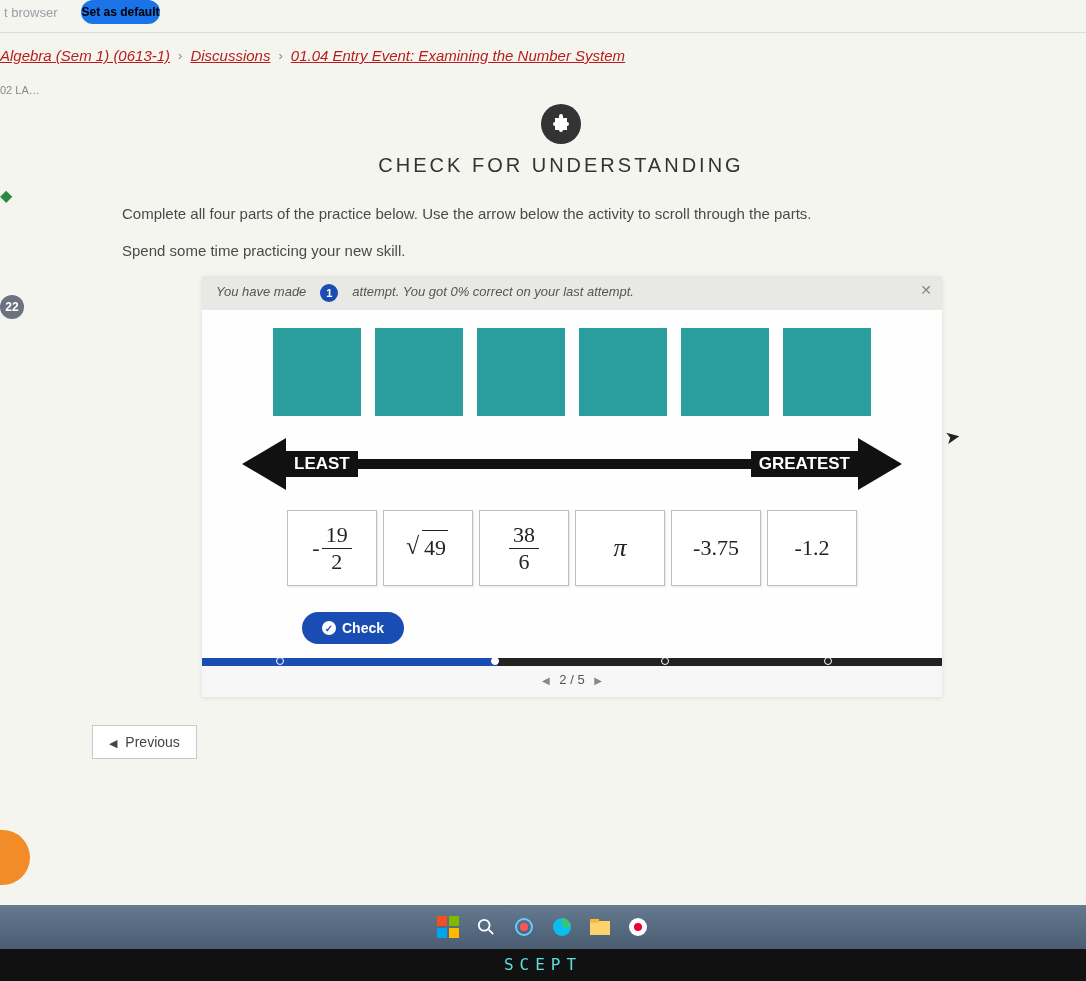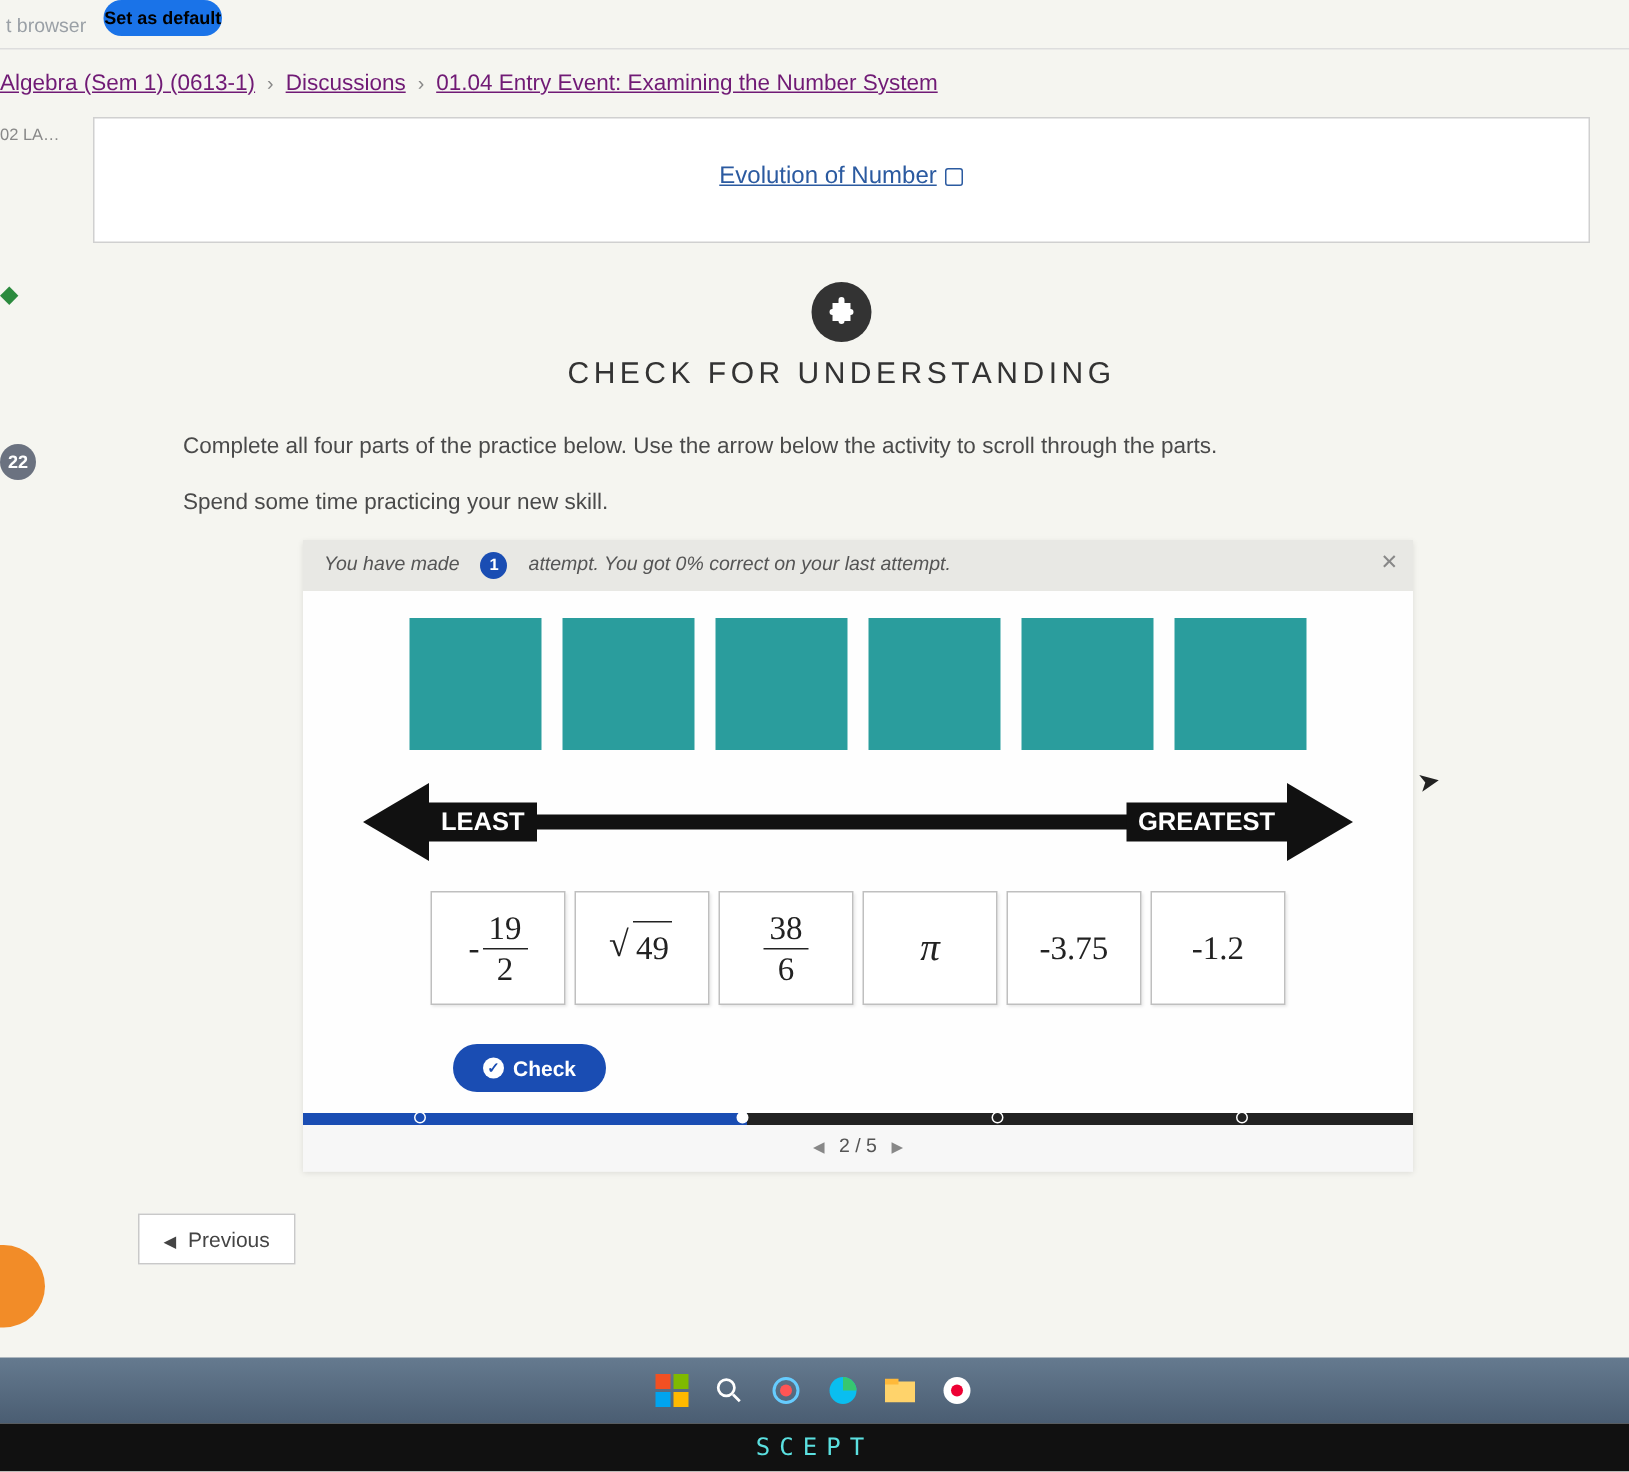--- a/index.html
+++ b/index.html
@@ -6,22 +6,22 @@
   body {
     font-family: -apple-system, BlinkMacSystemFont, "Segoe UI", Arial, sans-serif;
     background: #f5f5f0;
     width: 1086px;
     height: 981px;
     overflow: hidden;
     position: relative;
   }
   .top-bar {
     display: flex;
-    align-items: flex-end;
-    gap: 12px;
+    align-items: center;
+    gap: 24px;
     padding: 0 0 8px 0;
   }
   .browser-label {
     color: #9aa0a6;
     font-size: 13px;
     padding-left: 4px;
   }
   .default-btn {
     background: #1a73e8;
     color: #000000;
@@ -34,23 +34,24 @@
   }
   .breadcrumb {
     display: flex;
     align-items: center;
     gap: 8px;
     padding: 14px 0 14px 0;
     border-top: 1px solid #ddd;
     font-size: 15px;
   }
   .breadcrumb a {
-    color: #701a75;
+    color: #b91c1c;
     text-decoration: underline;
     cursor: pointer;
+    font-style: italic;
   }
   .breadcrumb .sep { color: #888; font-size: 13px; }
   .page-wrap {
     display: flex;
   }
   .left-rail {
     width: 62px;
     min-width: 62px;
     display: flex;
     flex-direction: column;
@@ -409,26 +410,20 @@
 </div>
 
 <div class="page-wrap">
   <div class="left-rail">
     <span>02 LA…</span>
     <span style="color:#2b8a3e;font-size:16px">◆</span>
     <span class="badge-22">22</span>
   </div>
 
   <div class="content">
-    <div class="resource-box">
-      <a class="resource-link">
-        <span>Evolution of Number</span>
-        <span class="popout-icon"></span>
-      </a>
-    </div>
 
     <div class="section-icon">
       <svg width="20" height="20" viewBox="0 0 20 20">
           <path fill="#fff" d="M8 2a2 2 0 0 1 4 0v2h4v4a2 2 0 1 1 0 4v4h-4a2 2 0 1 1-4 0H4v-4a2 2 0 1 1 0-4V4h4V2z"></path>
         </svg>
     </div>
     <div class="section-title">CHECK FOR UNDERSTANDING</div>
 
     <p class="instr">Complete all four parts of the practice below. Use the arrow below the activity to scroll through the parts.</p>
     <p class="instr">Spend some time practicing your new skill.</p>

